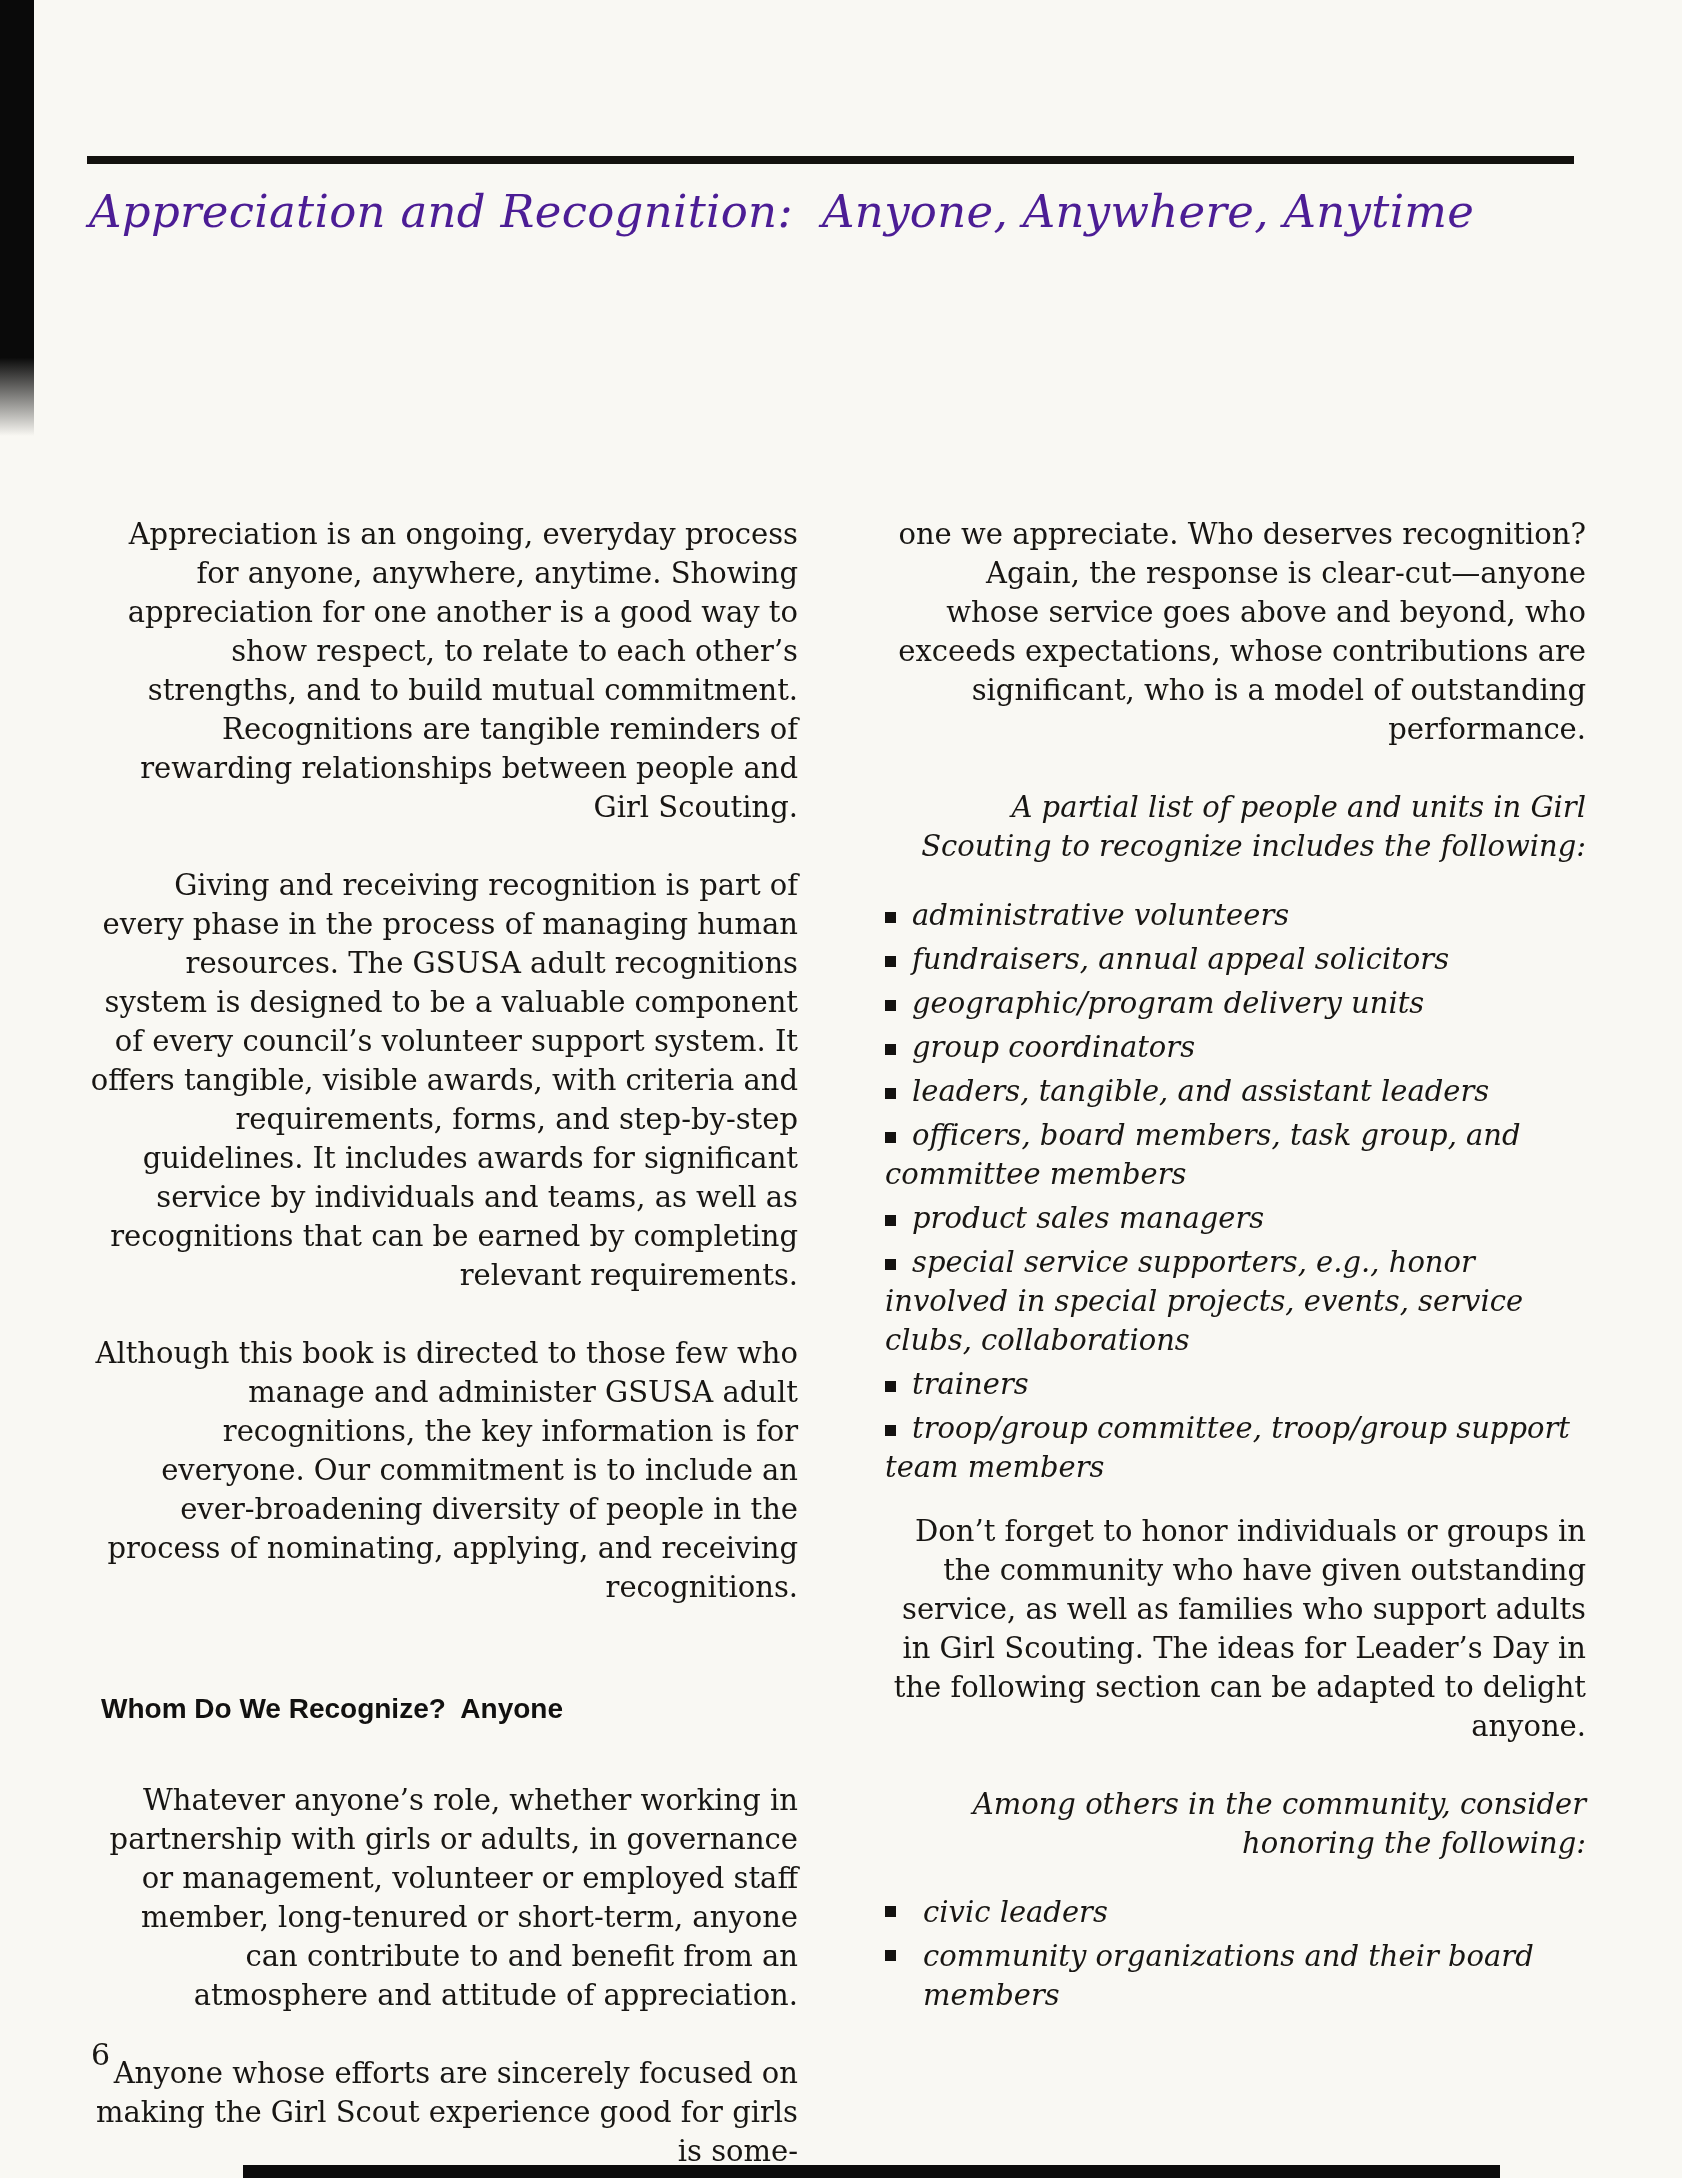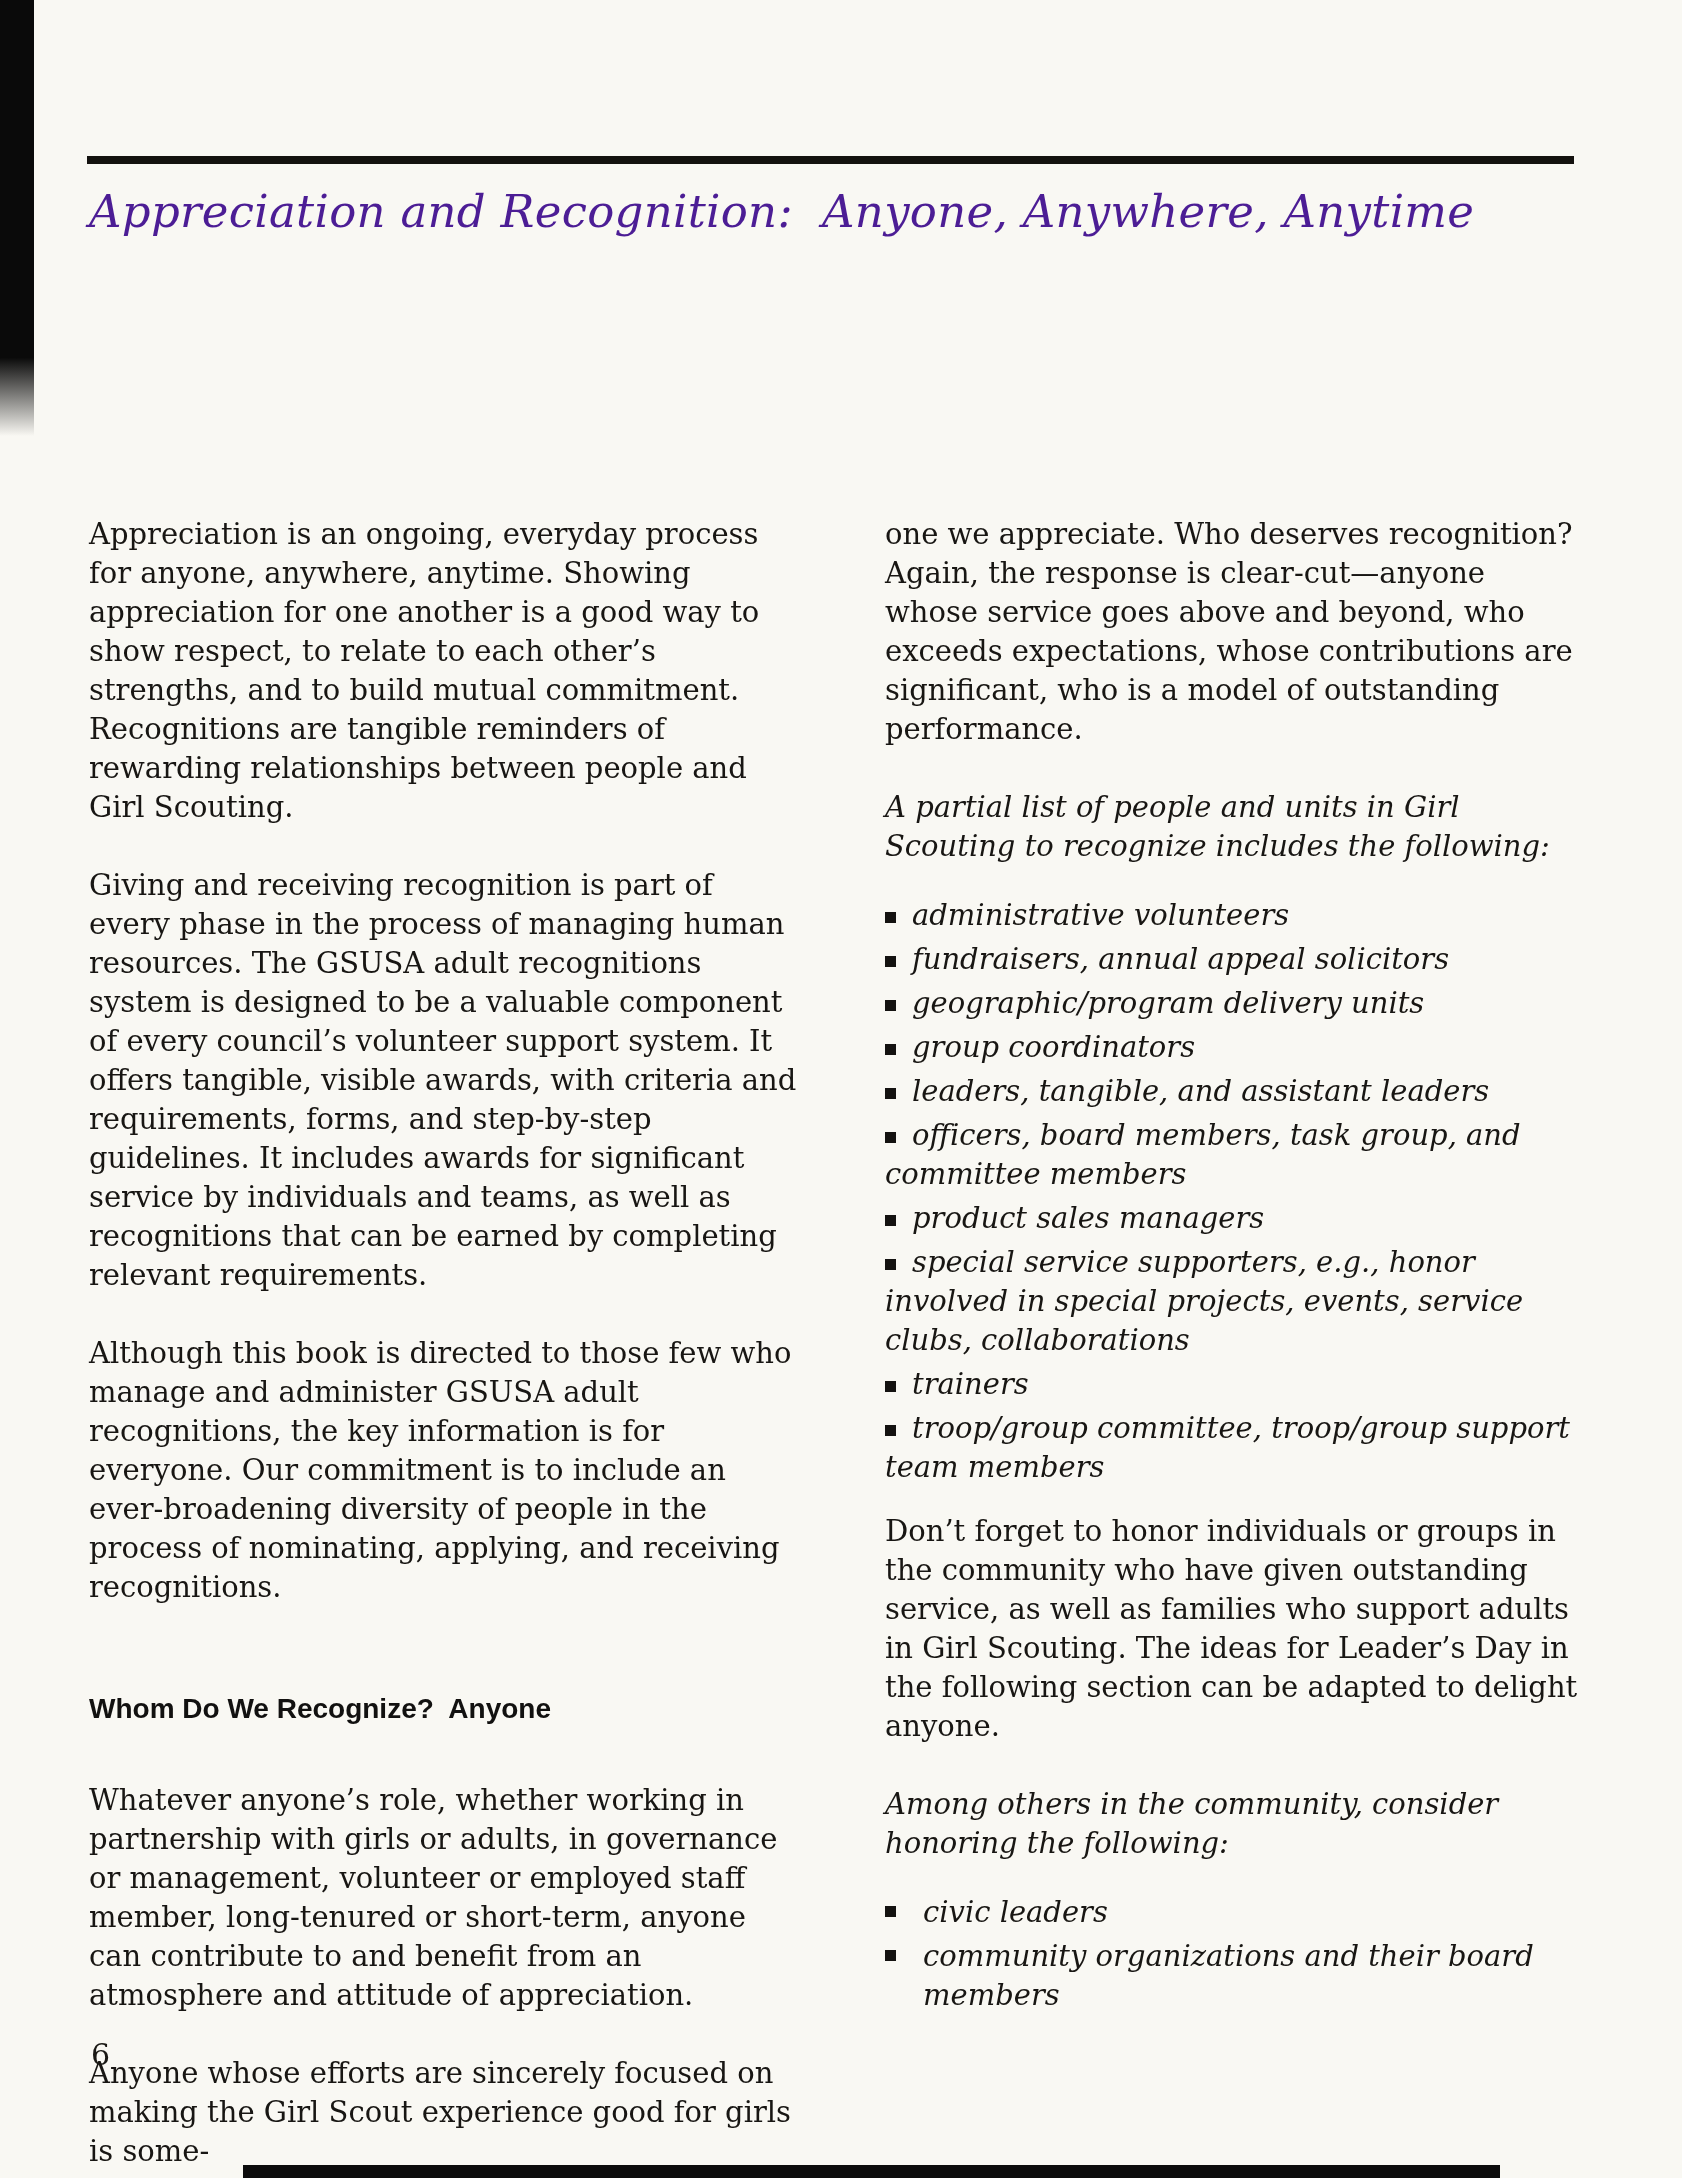--- a/index.html
+++ b/index.html
@@ -33,26 +33,26 @@
     color:#4c1d95;
     white-space:pre-wrap;
   }
   .columns {
     position:absolute; left:89px; top:515px; width:1497px;
     display:flex; gap:87px;
   }
   .col { font-size:29px; line-height:39px; }
   .col-left  { width:709px; }
   .col-right { width:701px; }
-  .col p { margin:0 0 39px 0; }
+  .col p { margin:0 0 39px 0;text-align:right; }
   .subhead {
     font-family:"Liberation Sans", sans-serif;
     font-weight:bold; font-size:28px; line-height:36px;
     color:#121110;
-    margin:84px 0 54px 0;
+    margin:84px 0 54px 12px;
     white-space:pre-wrap;
   }
   .italic-intro {
     font-style:italic;
     margin:20px 0 0 0 !important;
   }
   ul.sqlist { list-style:none; margin:30px 0 25px 0;font-style:italic; }
   ul.sqlist li { margin:0 0 5px 0; }
   .sq {
     display:inline-block; width:11px; height:11px;

